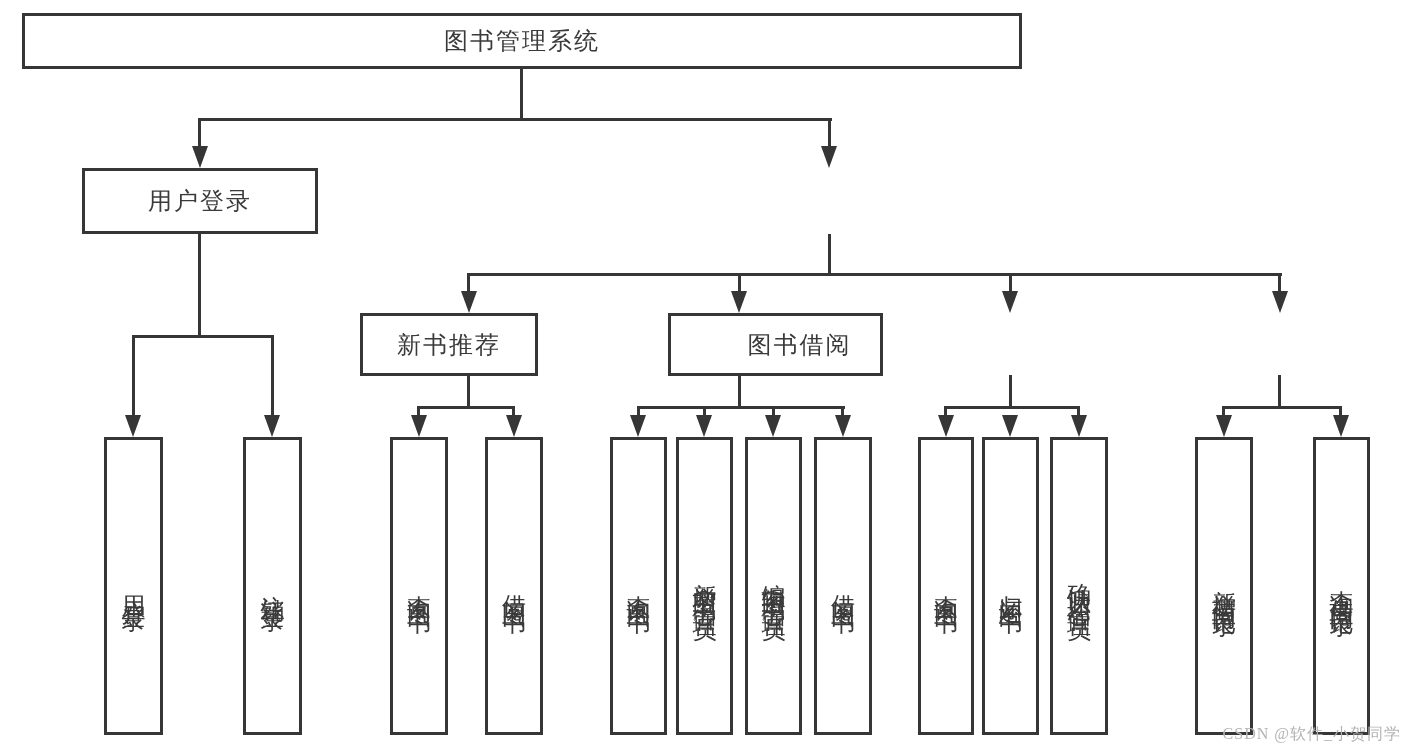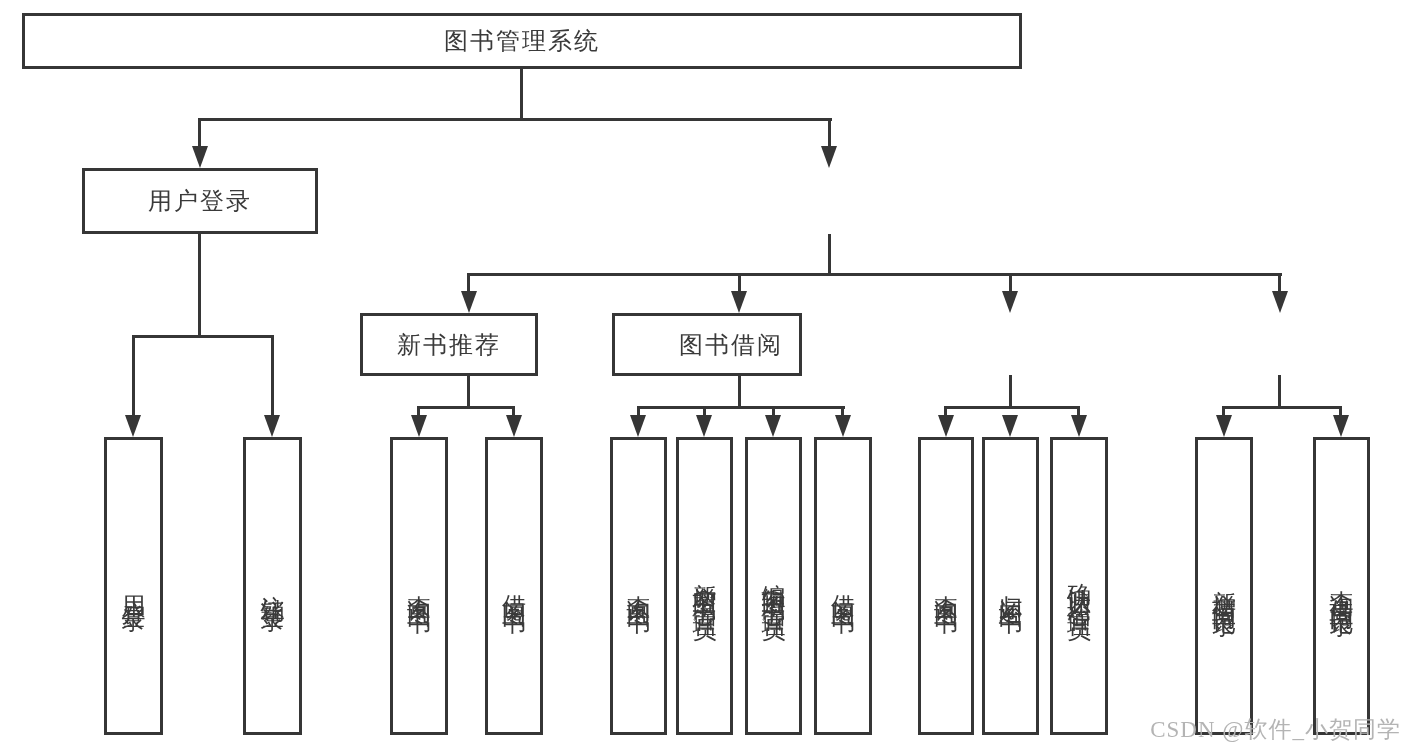--- a/index.html
+++ b/index.html
@@ -50,21 +50,21 @@
     width: 0;
     height: 0;
     border-left: 8px solid transparent;
     border-right: 8px solid transparent;
     border-top: 22px solid #363636;
   }
   .watermark {
     position: absolute;
     right: 4px;
     bottom: 2px;
-    font-size: 23px;
+    font-size: 16px;
     color: #b4b4b4;
     letter-spacing: 1px;
     z-index: 10;
     white-space: nowrap;
   }
 </style>
 </head>
 <body>
 
 <div id="canvas">
@@ -131,21 +131,21 @@
     <span>图书管理系统</span>
   </div>
 
   <div class="box h" style="left:82px; top:168px; width:236px; height:66px;">
     <span>用户登录</span>
   </div>
 
   <div class="box h" style="left:360px; top:313px; width:178px; height:63px;">
     <span>新书推荐</span>
   </div>
-  <div class="box h" style="left:612px; top:313px; width:190px; height:63px;padding-left:48px;">
+  <div class="box h" style="left:668px; top:313px; width:215px; height:63px;padding-left:48px;">
     <span>图书借阅</span>
   </div>
 
   <div class="box v" style="left:104px; top:437px; width:59px; height:298px;">
     <span>用户登录</span>
   </div>
   <div class="box v" style="left:243px; top:437px; width:59px; height:298px;">
     <span>注销登录</span>
   </div>
 

